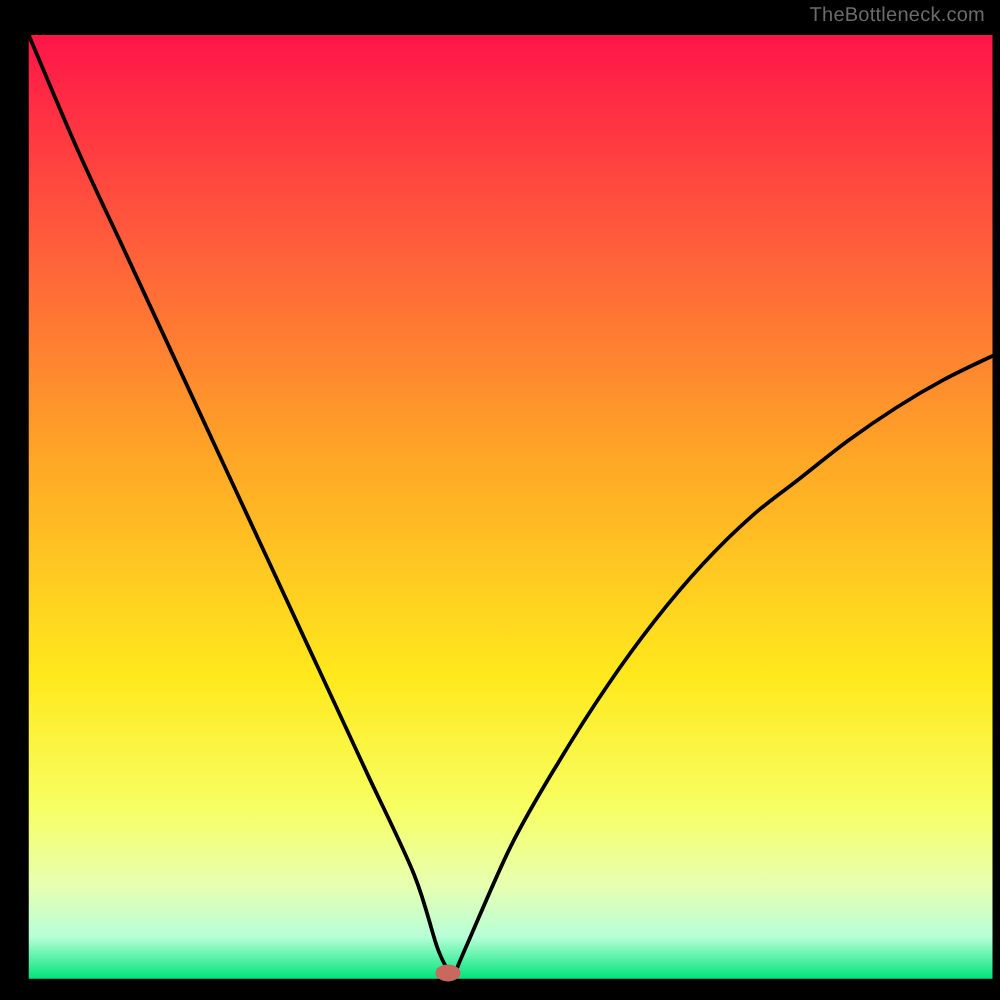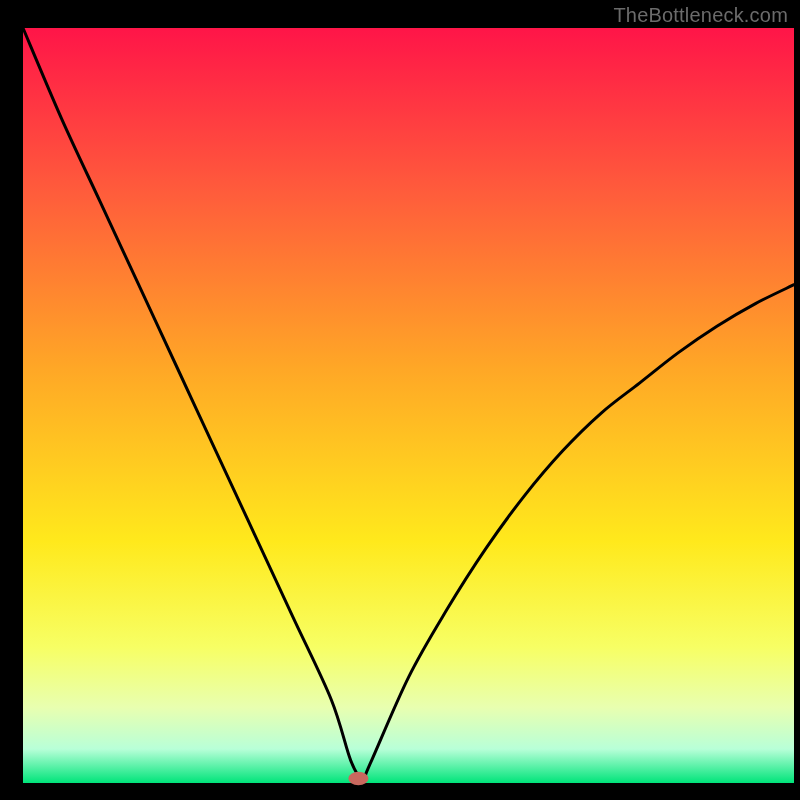--- a/index.html
+++ b/index.html
@@ -14,21 +14,21 @@
   .container {
     position: relative;
     width: 800px;
     height: 800px;
   }
   .watermark {
     position: absolute;
     top: 4px;
     right: 12px;
     color: #6b6b6b;
-    font-size: 20px;
+    font-size: 16px;
     font-weight: 400;
     letter-spacing: 0.2px;
     z-index: 5;
   }
   svg.chart {
     position: absolute;
     top: 0;
     left: 0;
   }
 </style>

